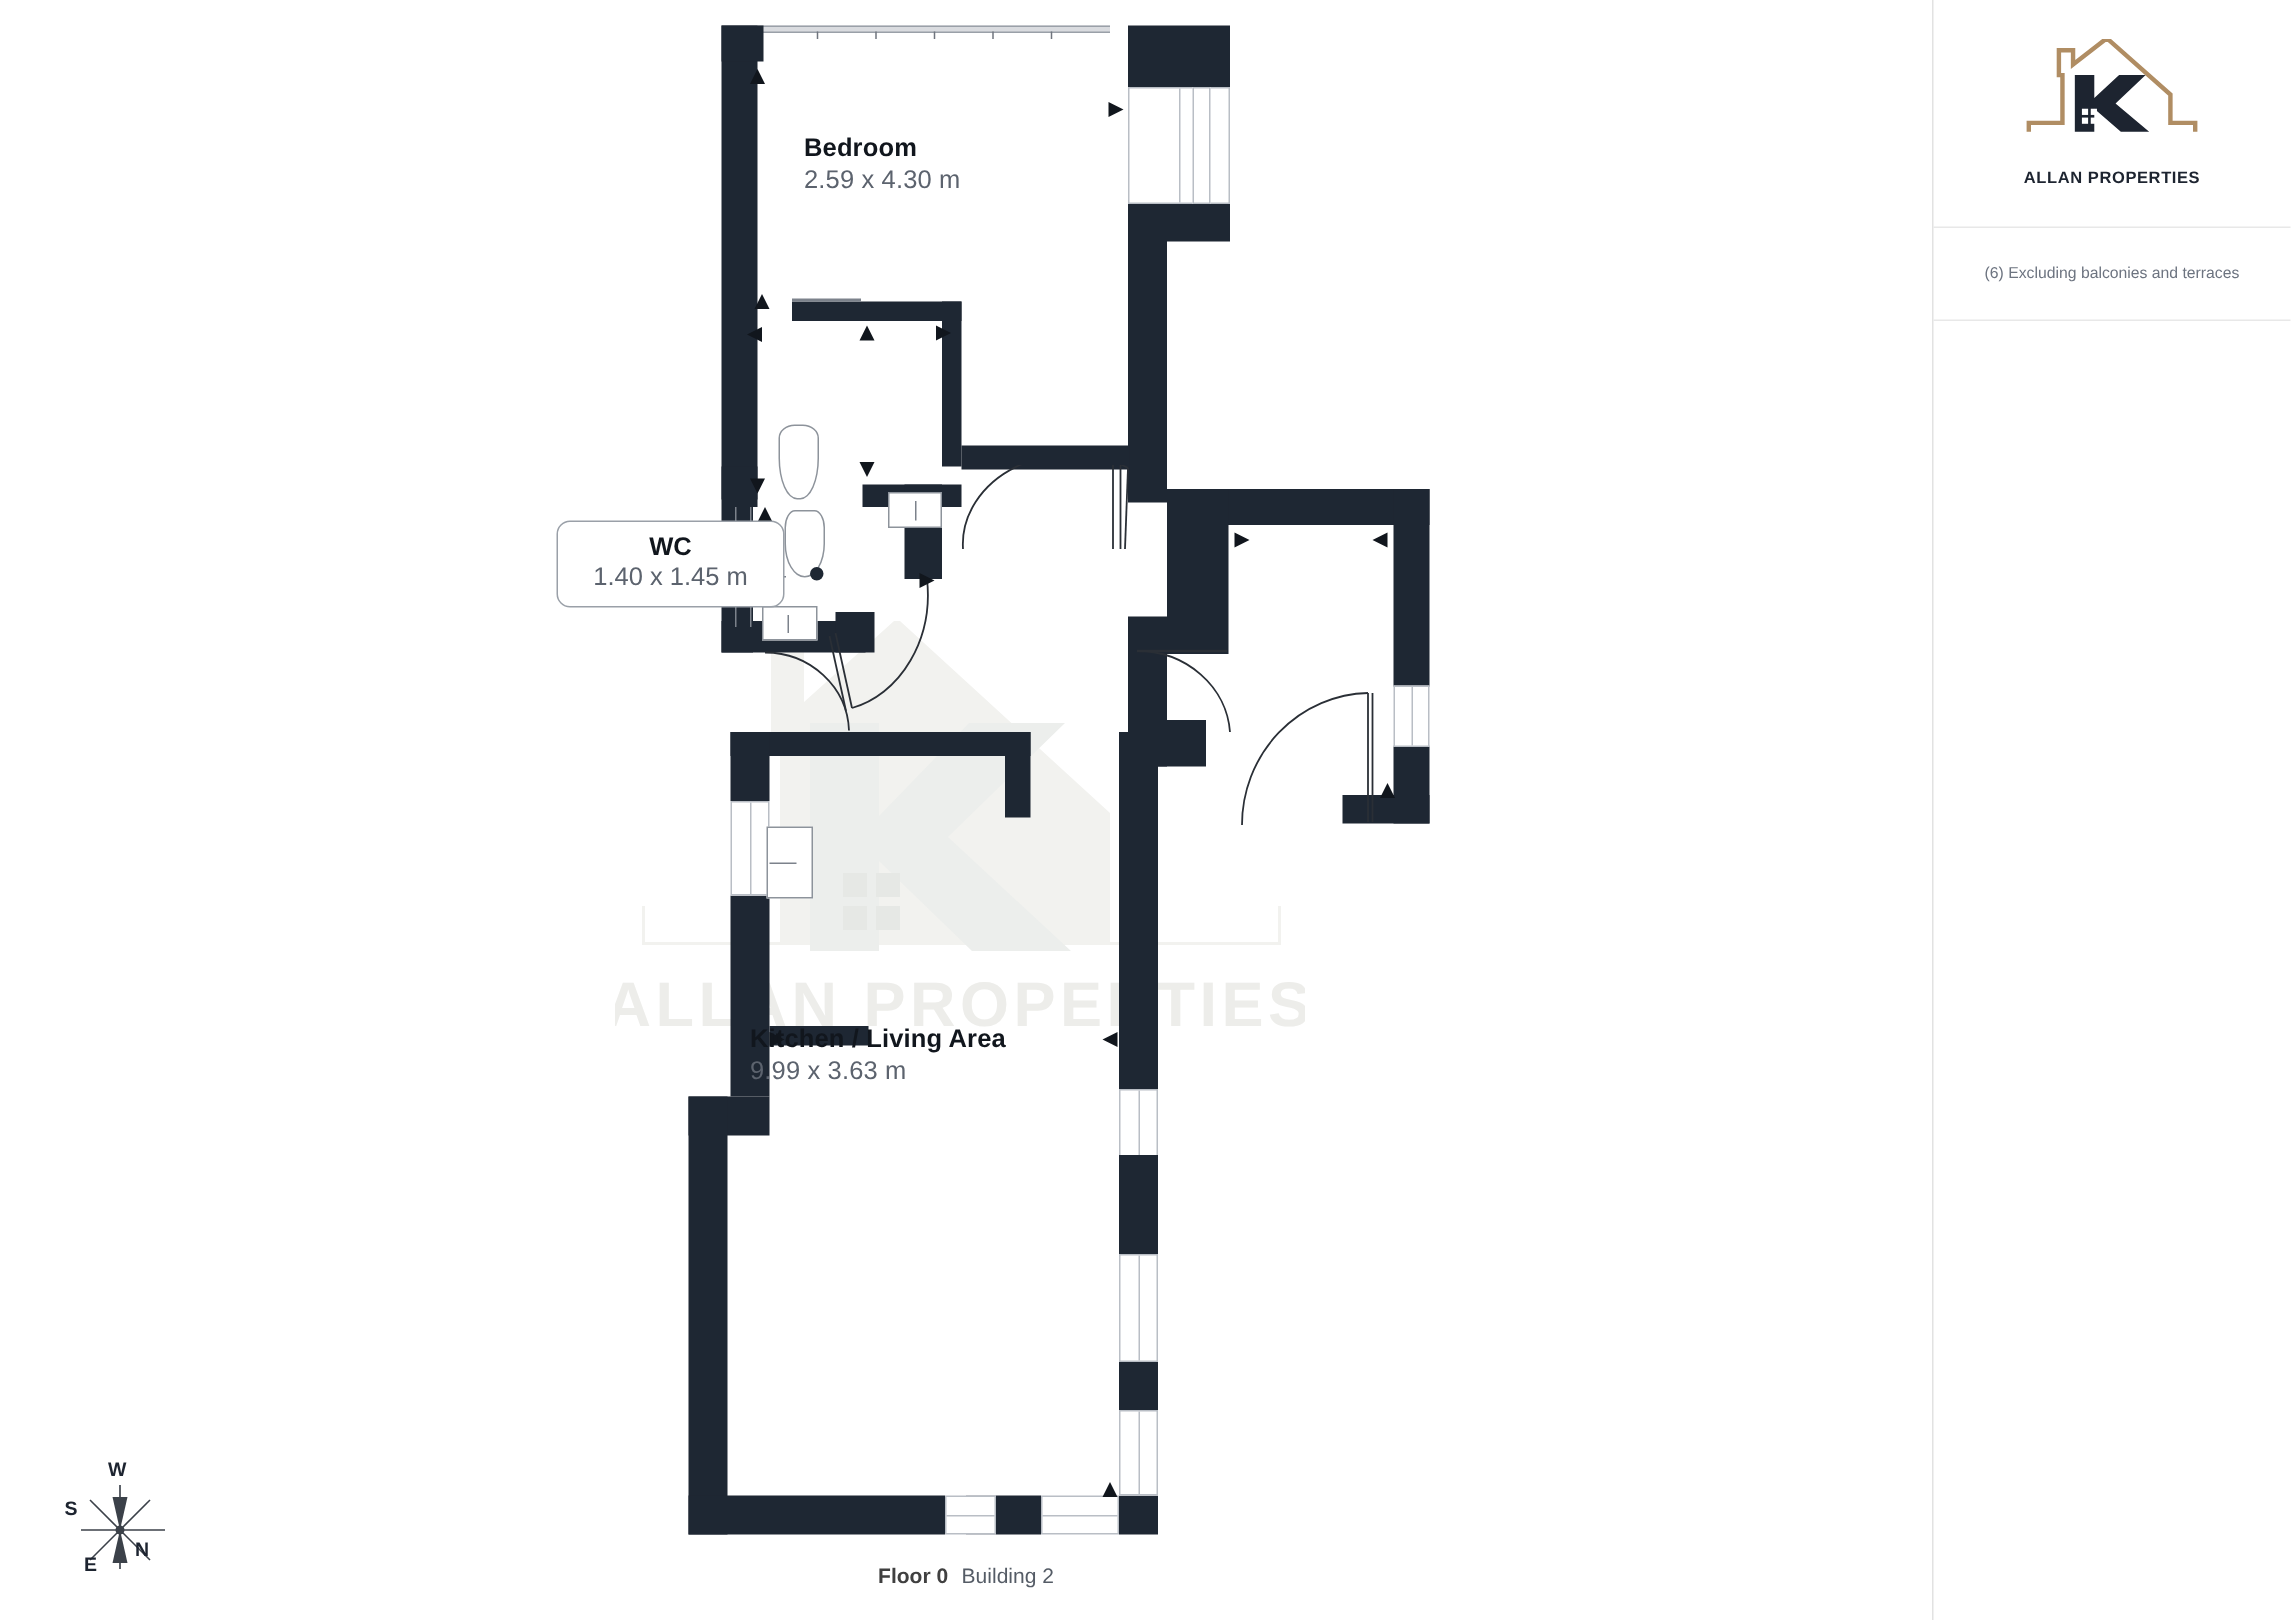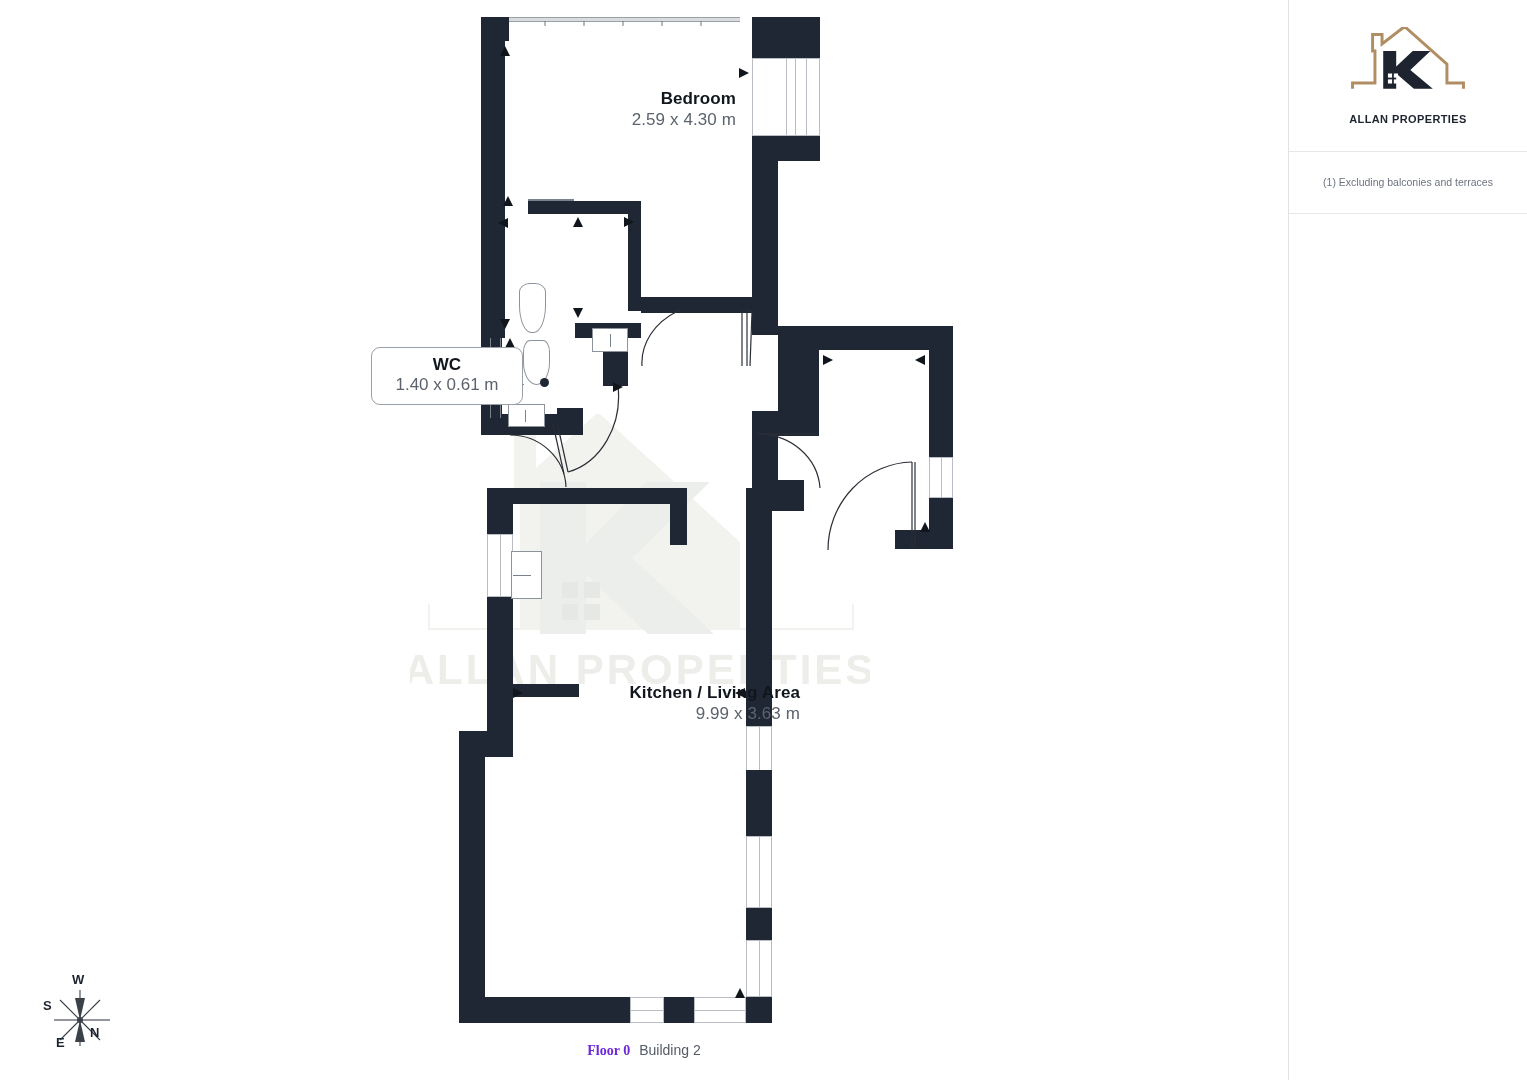--- a/index.html
+++ b/index.html
@@ -125,21 +125,21 @@
     content: "";
     position: absolute;
     top: 50%;
     left: 0; right: 0;
     height: 1px;
     background: #b9bec5;
   }
 
   .label {
     position: absolute;
-    text-align: right;
+    text-align: left;
     white-space: nowrap;
     pointer-events: none;
   }
   .label .rname {
     font-size: 17px;
     font-weight: bold;
     color: #11161d;
     letter-spacing: .1px;
     line-height: 1.25;
   }
@@ -210,21 +210,21 @@
   
   #footer {
     position: absolute;
     left: 0;
     top: 1042px;
     width: 1288px;
     text-align: center;
     font-size: 14px;
     color: #555c66;
   }
-  #footer b { color: #6d28d9; margin-right: 9px; font-family: Liberation Serif, serif; }
+  #footer b { color: #404040; margin-right: 9px; }
 </style>
 </head>
 <body>
 
 <div id="page">
 
   <div id="plan-area">
 
     <div id="watermark">
       <svg width="460" height="320" viewBox="0 0 460 320" xmlns="http://www.w3.org/2000/svg">
@@ -392,21 +392,21 @@
     </svg>
 
     <div class="label" style="left:536px; top:88px; width:200px;">
       <div class="rname">Bedroom</div>
       <div class="rdim">2.59 x 4.30 m</div>
     </div>
 
 
     <div class="callout" style="left:371px; top:347px; width:122px;">
       <div class="rname">WC</div>
-      <div class="rdim">1.40 x 0.61 m</div>
+      <div class="rdim">1.40 x 1.45 m</div>
     </div>
 
 
     <div class="label" style="left:500px; top:682px; width:300px;">
       <div class="rname">Kitchen / Living Area</div>
       <div class="rdim">9.99 x 3.63 m</div>
     </div>
 
     <div id="compass">
       <svg width="120" height="105" viewBox="0 0 120 105" xmlns="http://www.w3.org/2000/svg">
@@ -452,19 +452,19 @@
           <rect x="76" y="78" width="7" height="7" fill="#ffffff"></rect>
           <rect x="66" y="88" width="7" height="7" fill="#ffffff"></rect>
           <rect x="76" y="88" width="7" height="7" fill="#ffffff"></rect>
         </svg>
         <div class="logo-name">ALLAN PROPERTIES</div>
       </div>
     </div>
 
 
     <div class="sb-sec" id="sb-foot1">
-      <div class="foot-note">(1) Excluding balconies and terraces</div>
+      <div class="foot-note">(6) Excluding balconies and terraces</div>
     </div>
 
 
   </div>
 
 </div>
 
 </body></html>

